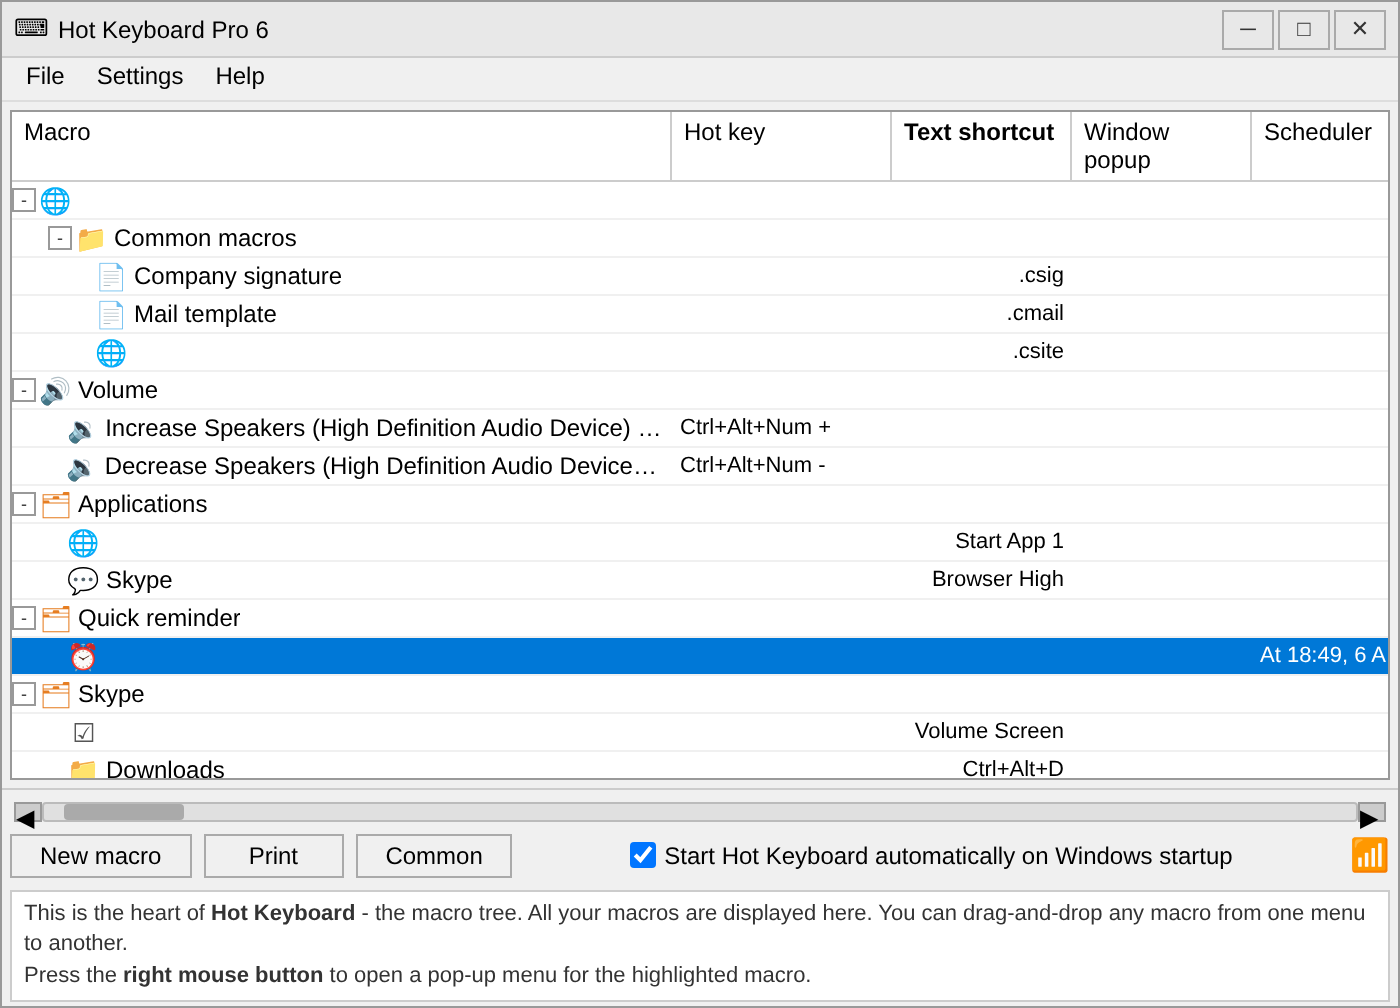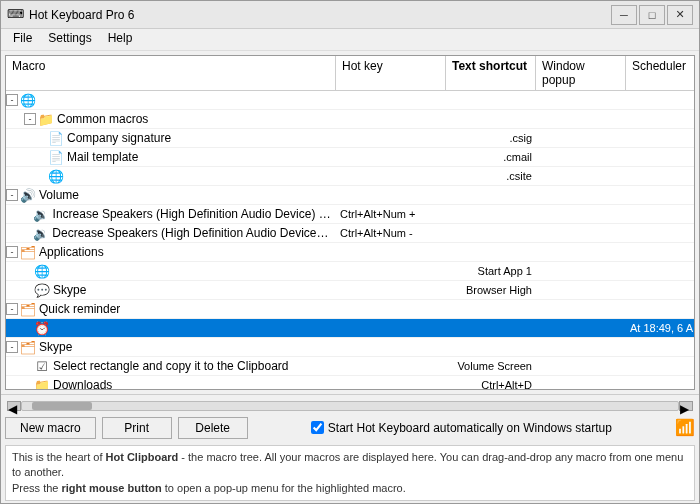--- a/index.html
+++ b/index.html
@@ -451,21 +451,20 @@
         <div class="row-textshortcut"></div>
         <div class="row-windowpopup"></div>
         <div class="row-scheduler"></div>
       </div>
 
       <div class="tree-row">
         <div class="row-macro">
           <span style="display:inline-block;width:14px;"></span>
           <span class="expand-spacer"></span>
           <span class="node-icon" style="color:#555;">☑</span>
-          <span class="row-label">Select rectangle and copy it to the Clipboard</span>
         </div>
         <div class="row-hotkey"></div>
         <div class="row-textshortcut">Volume Screen</div>
         <div class="row-windowpopup"></div>
         <div class="row-scheduler"></div>
       </div>
 
       <div class="tree-row">
         <div class="row-macro">
           <span style="display:inline-block;width:14px;"></span>
@@ -493,27 +492,27 @@
     </div>
 
     <div class="button-row">
       <button class="btn">
         <span>New macro</span>
       </button>
       <button class="btn">
         <span>Print</span>
       </button>
       <button class="btn">
-        <span>Delete</span>
+        <span>Common</span>
       </button>
       <label class="checkbox-label">
         <input type="checkbox" checked="" style="">
         <span>Start Hot Keyboard automatically on Windows startup</span>
       </label>
       <span class="wifi-icon">📶</span>
     </div>
 
     <div class="status-bar">
-      <span>This is the heart of </span><b>Hot Clipboard</b><span> - the macro tree. All your macros are displayed here. You can drag-and-drop any macro from one menu to another.</span><br>
+      <span>This is the heart of </span><b>Hot Keyboard</b><span> - the macro tree. All your macros are displayed here. You can drag-and-drop any macro from one menu to another.</span><br>
       <span>Press the </span><b>right mouse button</b><span> to open a pop-up menu for the highlighted macro.</span>
     </div>
   </div>
 </div>
 
 </body></html>

